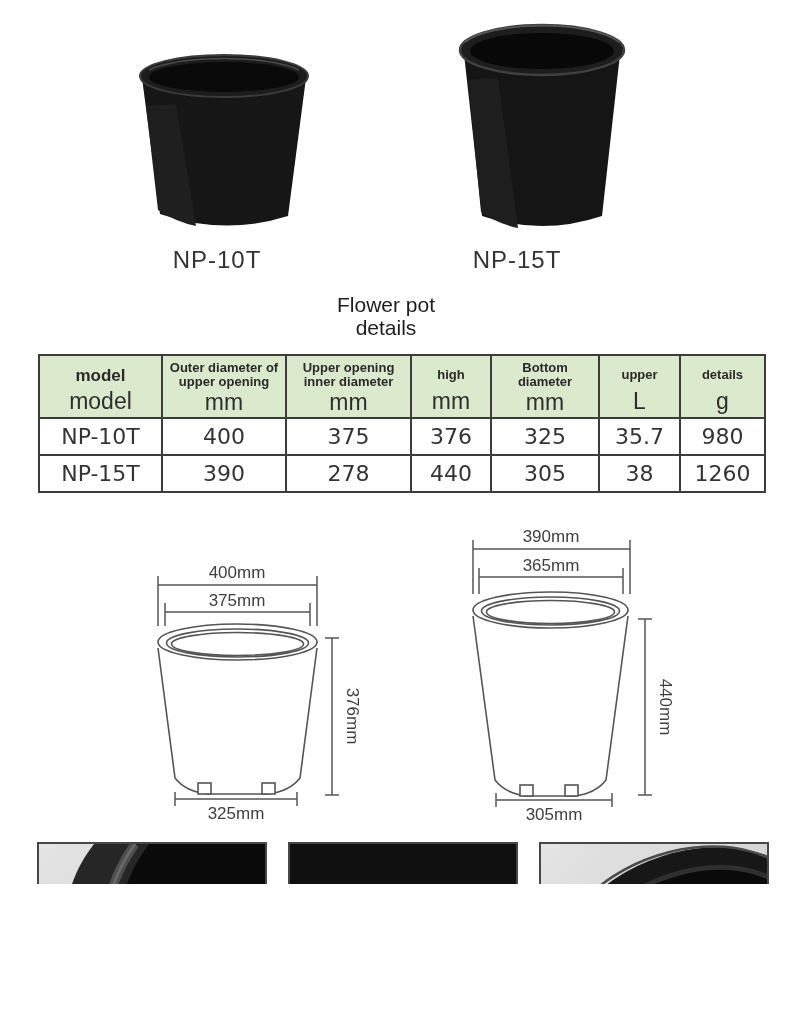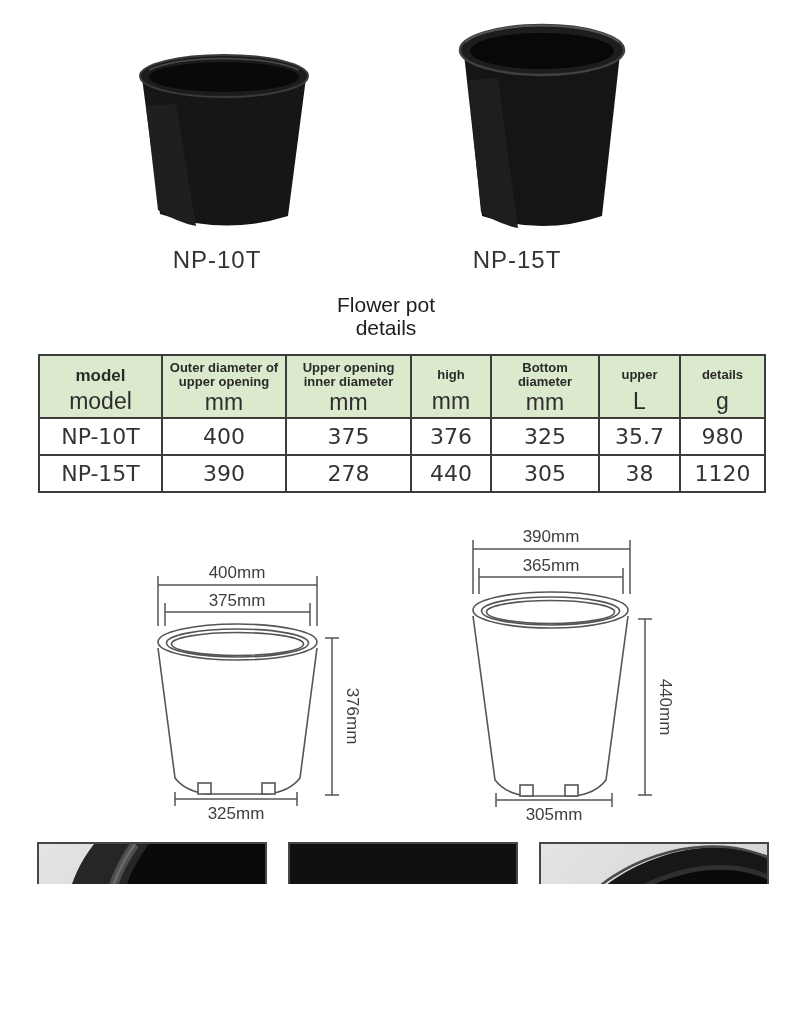--- a/index.html
+++ b/index.html
@@ -133,21 +133,21 @@
         <td>35.7</td>
         <td>980</td>
       </tr>
       <tr>
         <td>NP-15T</td>
         <td>390</td>
         <td>278</td>
         <td>440</td>
         <td>305</td>
         <td>38</td>
-        <td>1120</td>
+        <td>1260</td>
       </tr>
     </tbody>
   </table>
 
   <svg class="abs" style="left:128px; top:556px;" width="262" height="268" viewBox="0 0 262 268">
     <g stroke="#555" stroke-width="1.5" fill="none">
       <line x1="30" y1="29" x2="189" y2="29"></line>
       <line x1="30" y1="20" x2="30" y2="70"></line>
       <line x1="189" y1="20" x2="189" y2="70"></line>
       <line x1="37" y1="56" x2="182" y2="56"></line>

